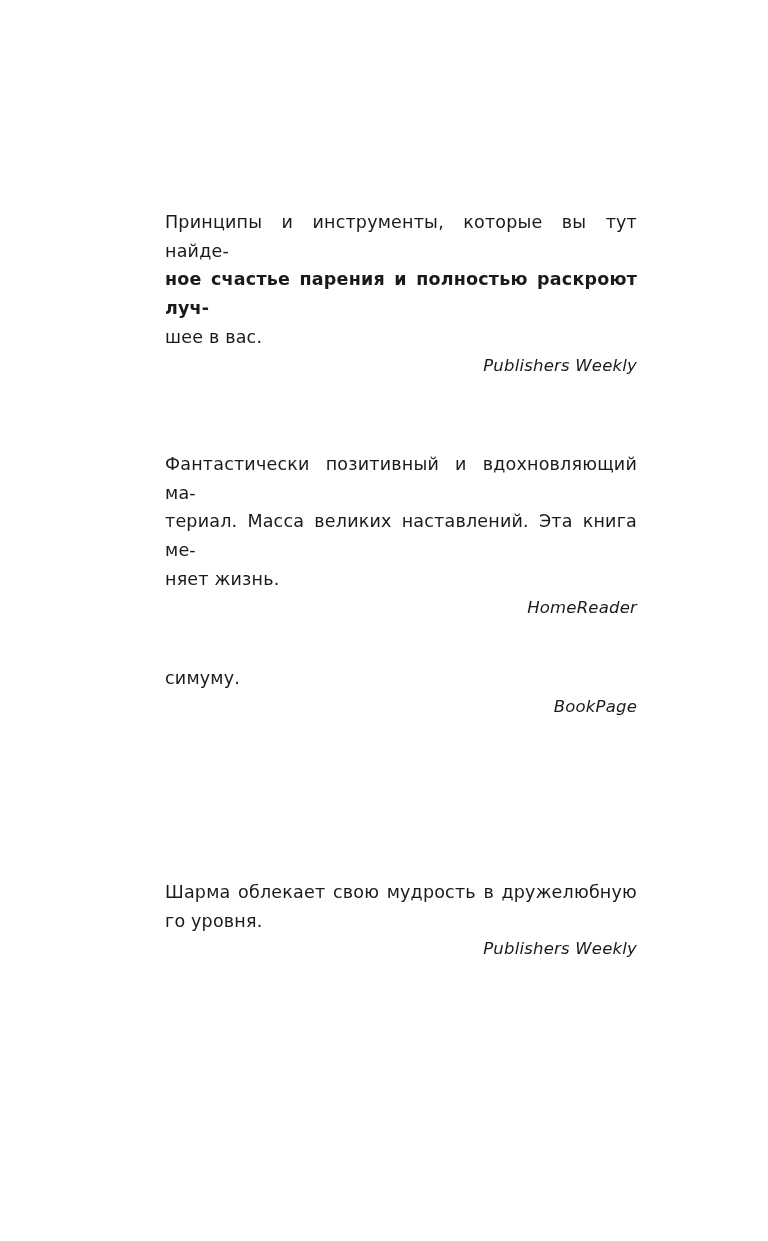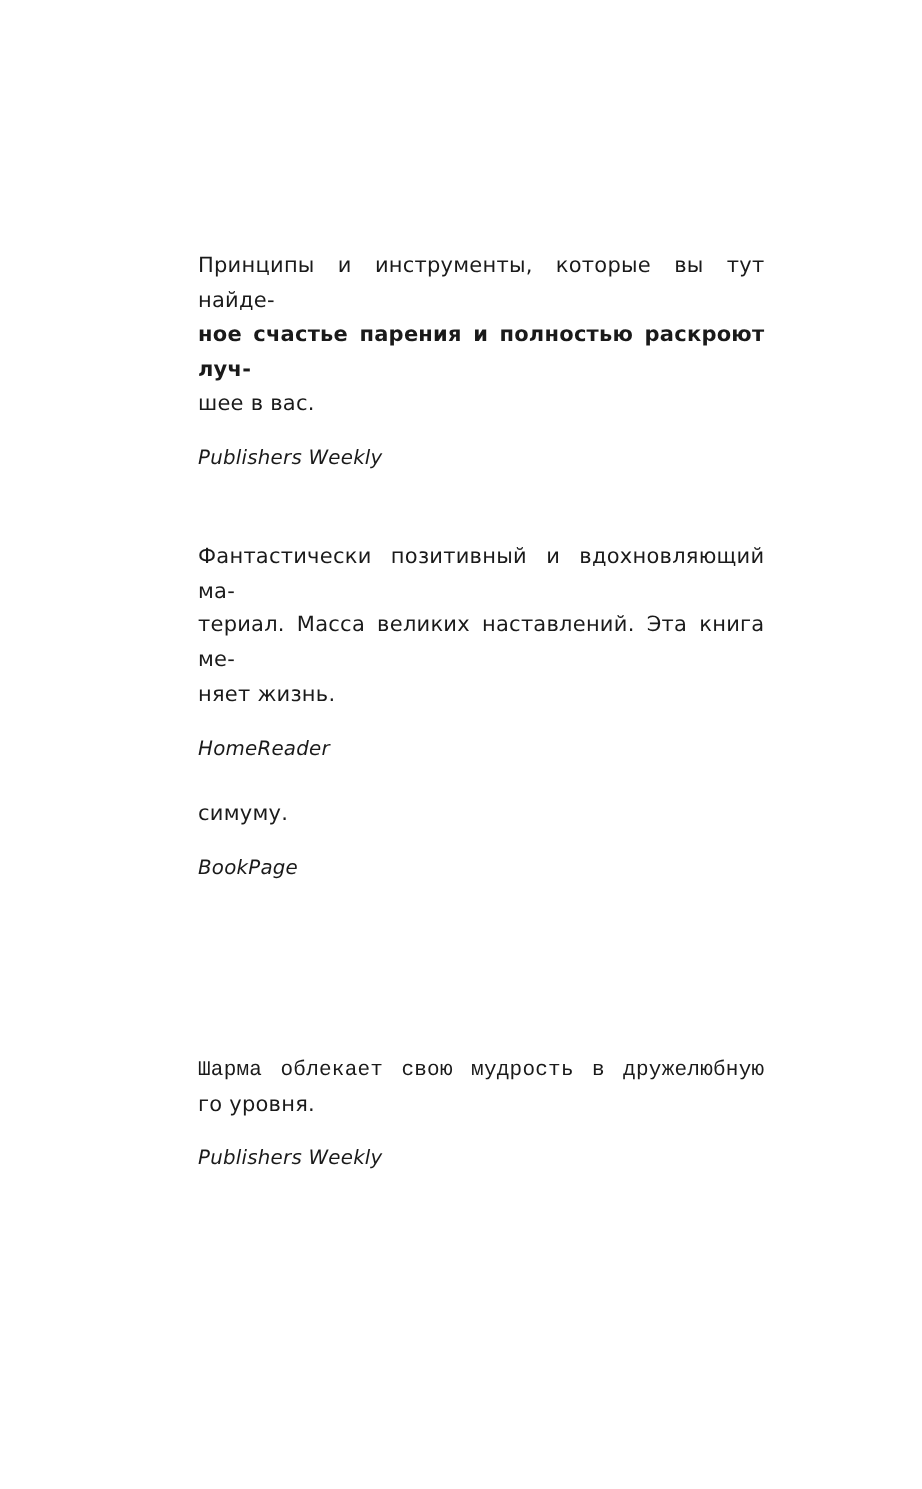--- a/index.html
+++ b/index.html
@@ -41,22 +41,23 @@
       text-align-last: justify;
       white-space: nowrap;
       word-spacing: 0;
     }
     .quote-line.last {
       text-align-last: left;
     }
     .attribution {
       font-size: 16.5px;
       font-style: italic;
+      text-align: right;
       line-height: 28px;
-      margin-top: 16px;
+      margin-top: 0px;
       letter-spacing: 0.2px;
     }
   </style>
 </head>
 <body>
 
 <div class="page">
 
   <div class="quote-block" style="top:208px;">
     <p class="quote-text">
@@ -78,19 +79,19 @@
 
   <div class="quote-block" style="top:664px;">
     <p class="quote-text">
       <span class="quote-line last">симуму.</span>
     </p>
     <div class="attribution">BookPage</div>
   </div>
 
   <div class="quote-block" style="top:878px;">
     <p class="quote-text">
-      <span class="quote-line" style="white-space: normal; text-align-last: justify; font-family: Liberation Mono, monospace;">Шарма облекает свою мудрость в дружелюбную</span>
+      <span class="quote-line" style="white-space: normal; text-align-last: justify;">Шарма облекает свою мудрость в дружелюбную</span>
       <span class="quote-line last">го уровня.</span>
     </p>
     <div class="attribution">Publishers Weekly</div>
   </div>
 
 </div>
 
 </body></html>

